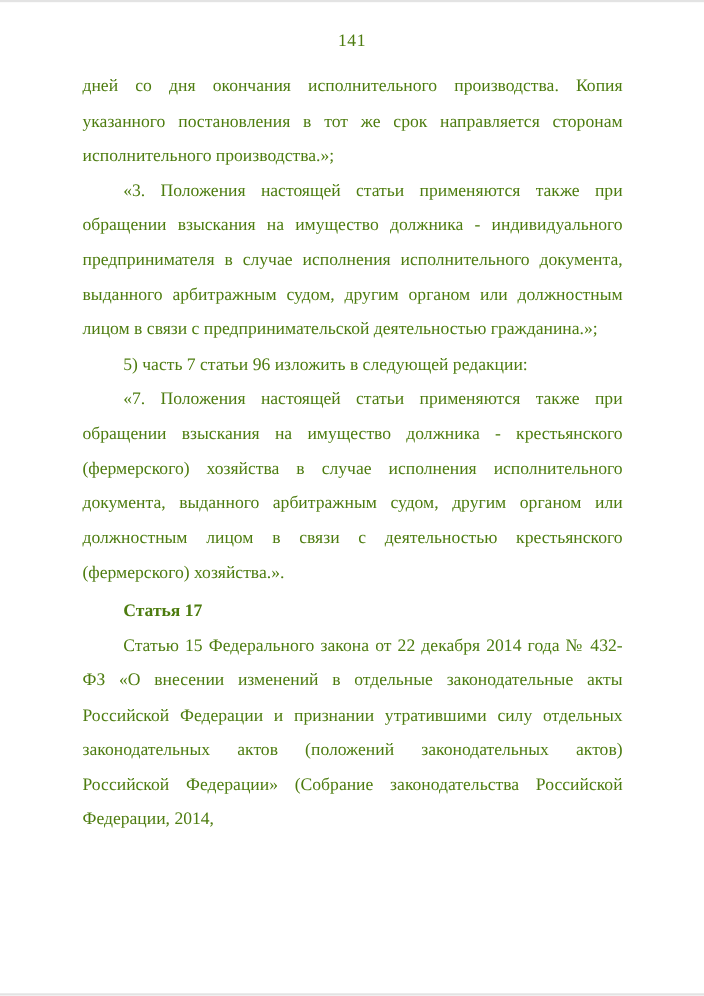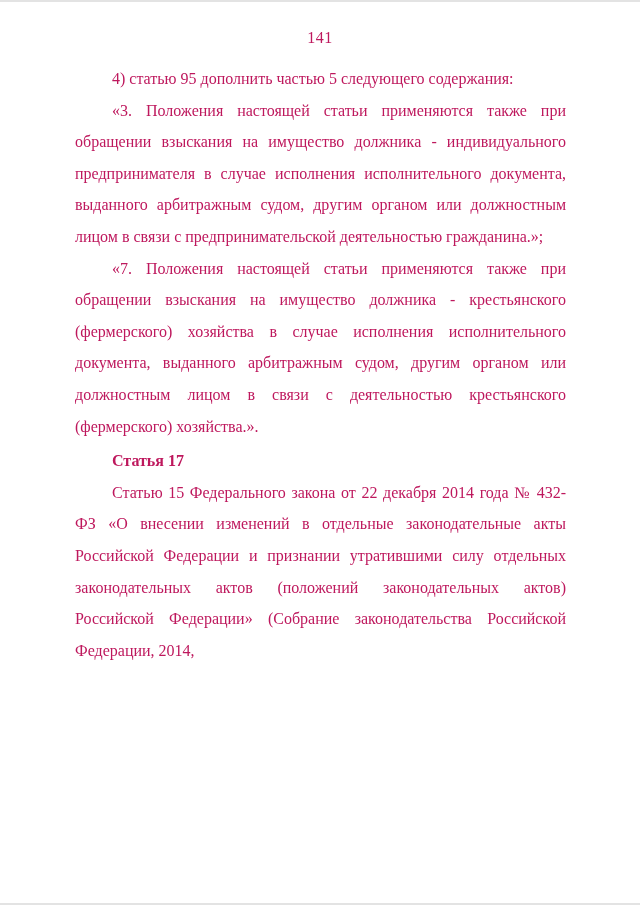--- a/index.html
+++ b/index.html
@@ -8,21 +8,21 @@
     width: 640px;
     height: 905px;
     background: #f4f4f4;
     font-family: "Liberation Serif", serif;
   }
   .page {
     position: relative;
     width: 640px;
     height: 905px;
     background: #ffffff;
-    color: #be185d;
+    color: #4d7c0f;
     overflow: hidden;
     border-top: 2px solid #e3e3e3;
     border-bottom: 2px solid #e3e3e3;
   }
   .page-number {
     position: absolute;
     top: 27px;
     left: 0;
     width: 100%;
     text-align: center;
@@ -53,19 +53,20 @@
     text-align: left;
   }
 </style>
 </head>
 <body>
 
 <div class="page">
   <div class="page-number">141</div>
 
   <div class="content">
-    <p class="para">4) статью 95 дополнить частью 5 следующего содержания:</p>
+    <p class="para no-indent">дней со дня окончания исполнительного производства. Копия указанного постановления в тот же срок направляется сторонам исполнительного производства.»;</p>
     <p class="para">«3. Положения настоящей статьи применяются также при обращении взыскания на имущество должника - индивидуального предпринимателя в случае исполнения исполнительного документа, выданного арбитражным судом, другим органом или должностным лицом в связи с предпринимательской деятельностью гражданина.»;</p>
+    <p class="para">5) часть 7 статьи 96 изложить в следующей редакции:</p>
     <p class="para">«7. Положения настоящей статьи применяются также при обращении взыскания на имущество должника - крестьянского (фермерского) хозяйства в случае исполнения исполнительного документа, выданного арбитражным судом, другим органом или должностным лицом в связи с деятельностью крестьянского (фермерского) хозяйства.».</p>
     <p class="heading">Статья 17</p>
     <p class="para">Статью 15 Федерального закона от 22 декабря 2014 года № 432-ФЗ «О внесении изменений в отдельные законодательные акты Российской Федерации и признании утратившими силу отдельных законодательных актов (положений законодательных актов) Российской Федерации» (Собрание законодательства Российской Федерации, 2014,</p>
   </div>
 </div>
 
 </body></html>

